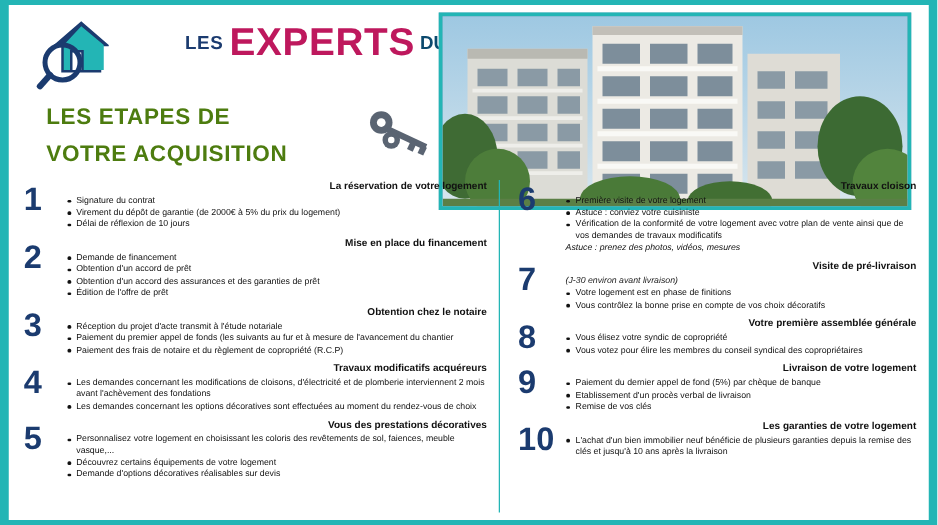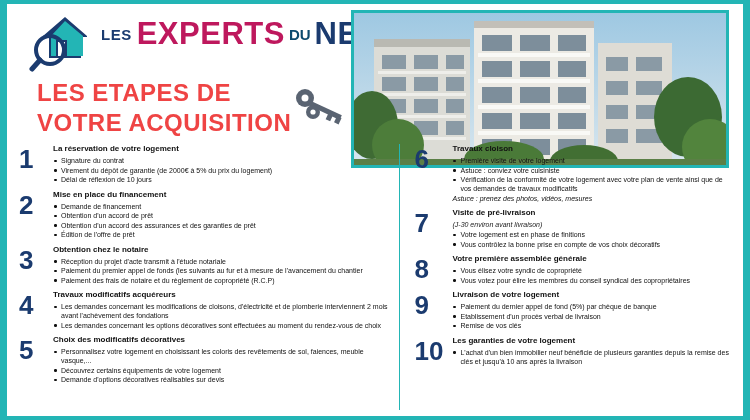--- a/index.html
+++ b/index.html
@@ -57,20 +57,21 @@
     white-space: nowrap;
   }
   .logo-les {
     display: inline-block;
     font-size: 15px;
     font-weight: bold;
     color: #1b3b6f;
     letter-spacing: 0.5px;
     vertical-align: middle;
     margin-right: 5px;
+    margin-left: 47px;
   }
   .logo-experts {
     display: inline-block;
     font-size: 31px;
     font-weight: bold;
     color: #be185d;
     letter-spacing: 0.5px;
     vertical-align: middle;
   }
   .logo-du {
@@ -89,24 +90,24 @@
     letter-spacing: 0.5px;
     vertical-align: middle;
   }
   .title-block {
     position: absolute;
     left: 18px;
     top: 68px;
     width: 330px;
   }
   .main-title {
-    font-size: 24px;
+    font-size: 18px;
     line-height: 30px;
     font-weight: bold;
-    color: #ef4444;
+    color: #4d7c0f;
     letter-spacing: 0.5px;
     margin: 0;
   }
   .keys-icon {
     position: absolute;
     left: 272px;
     top: 72px;
     width: 70px;
     height: 46px;
   }
@@ -168,20 +169,21 @@
   .step-body {
     flex: 1 1 auto;
     min-width: 0;
   }
   .step-title {
     font-size: 8px;
     font-weight: bold;
     color: #111111;
     margin: 0 0 2px 0;
     line-height: 10px;
+    text-align: right;
   }
   .step-sub {
     font-size: 7px;
     font-style: italic;
     color: #222222;
     margin: 0 0 1px 0;
     line-height: 9px;
   }
   ul.bullets {
     list-style: none;
@@ -386,21 +388,21 @@
             <ul class="bullets">
               <li>Les demandes concernant les modifications de cloisons, d'électricité et de plomberie interviennent 2 mois avant l'achèvement des fondations</li>
               <li>Les demandes concernant les options décoratives sont effectuées au moment du rendez-vous de choix</li>
             </ul>
           </div>
         </div>
 
         <div class="step">
           <div class="step-num">5</div>
           <div class="step-body">
-            <p class="step-title">Choix des modificatifs décoratives</p>
+            <p class="step-title">Vous des prestations décoratives</p>
             <ul class="bullets">
               <li>Personnalisez votre logement en choisissant les coloris des revêtements de sol, faiences, meuble vasque,...</li>
               <li>Découvrez certains équipements de votre logement</li>
               <li>Demande d'options décoratives réalisables sur devis</li>
             </ul>
           </div>
         </div>
 
       </div>
 

